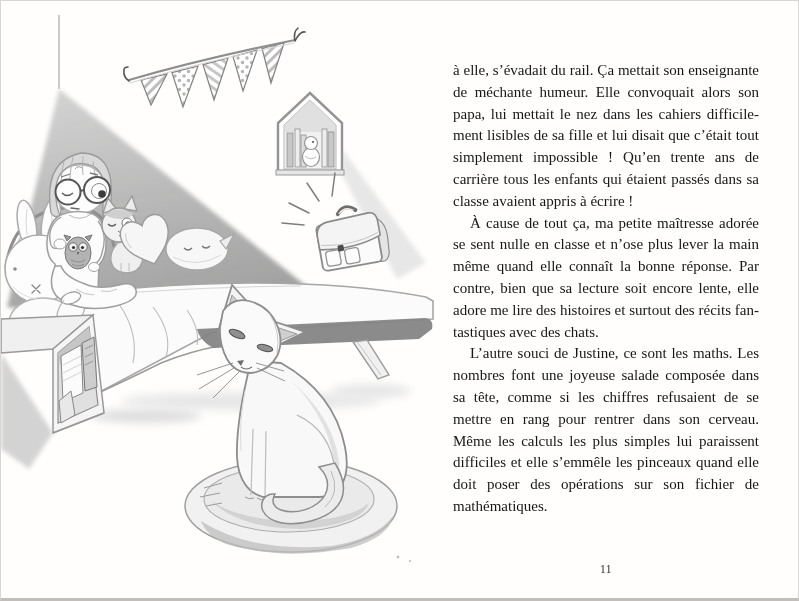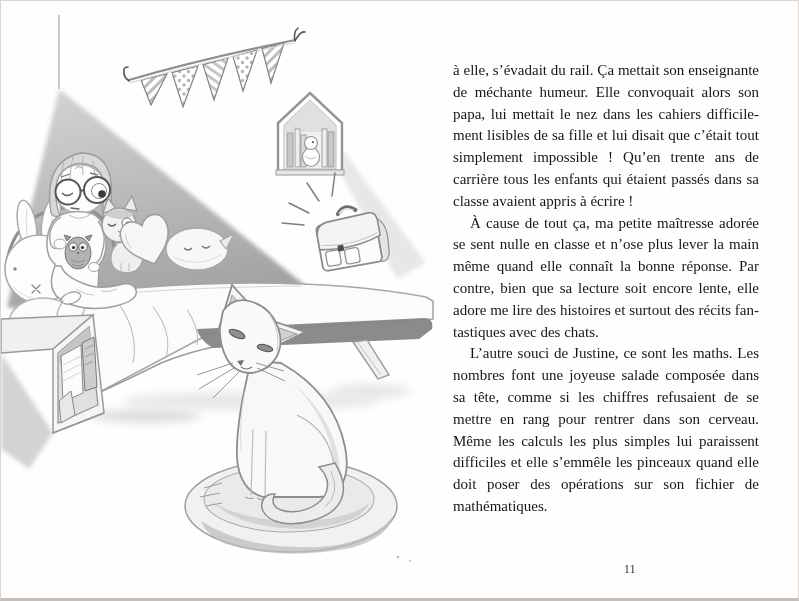--- a/index.html
+++ b/index.html
@@ -10,21 +10,21 @@
   }
   .illustration{position:absolute;left:0;top:0;width:440px;height:600px;}
   .text-column{
     position:absolute;left:452px;top:59px;width:306px;
     font-size:15px;line-height:21.8px;text-align:justify;color:#161616;
     hyphens:manual;
   }
   .text-column p{margin:0;}
   .text-column p.indent{text-indent:17px;}
   .page-number{
-    position:absolute;left:476px;top:562px;width:306px;text-align:center;
+    position:absolute;left:452px;top:562px;width:306px;text-align:center;
     font-size:11.5px;color:#2c2c2c;letter-spacing:.5px;
   }
 </style>
 </head>
 <body>
 
 <div class="page">
 
   <div class="illustration" title="Crayon-style drawing of a child’s bedroom: a girl with round glasses sits on her bed among plush toys (rabbit, cat, heart pillow, sleeping blob), a pennant garland and a house-shaped shelf with books and a little bird hang on the wall, a school satchel lies on the bed, and a slender cat sits on a round floor cushion.">
     <svg width="440" height="600" viewBox="0 0 440 600" xmlns="http://www.w3.org/2000/svg">

